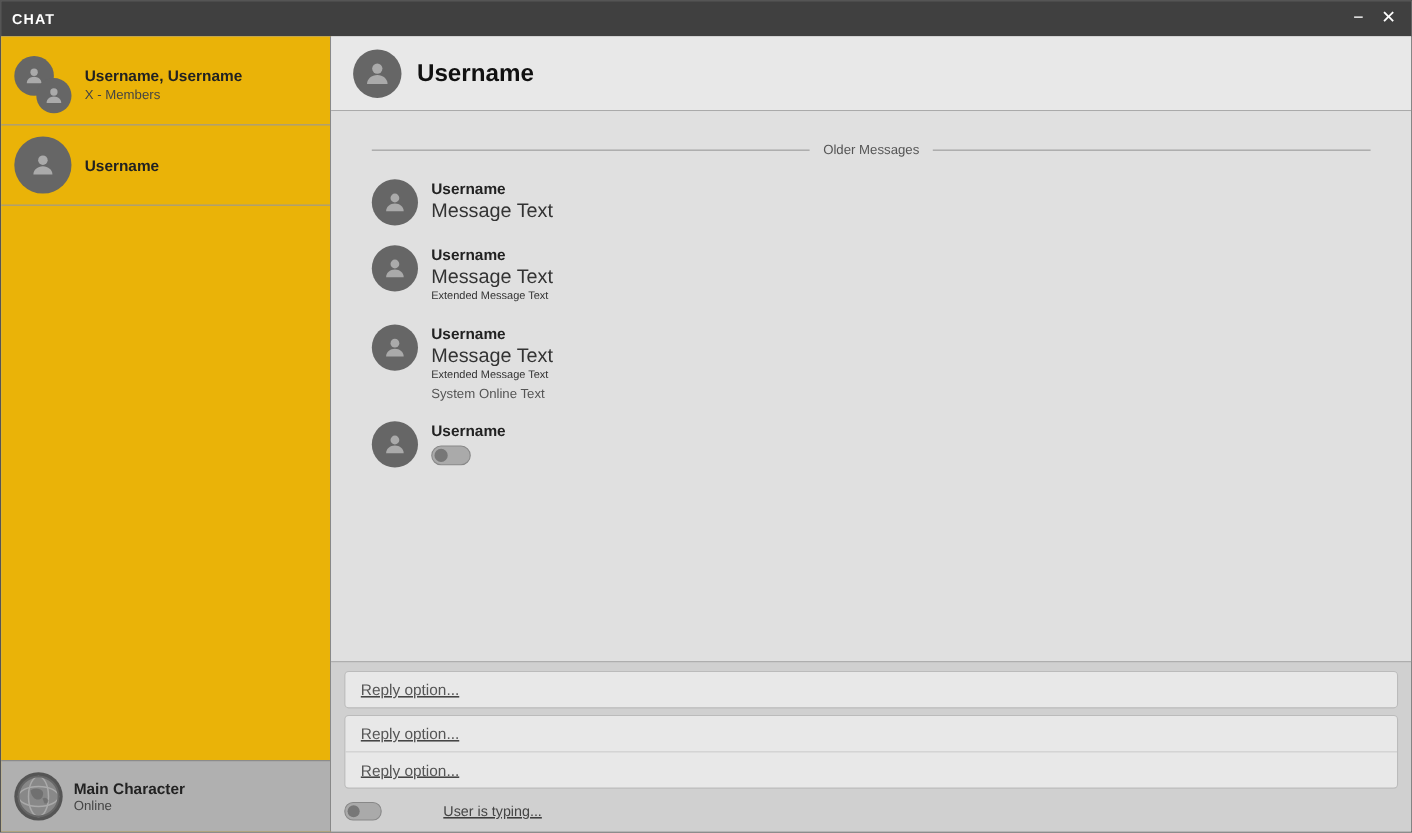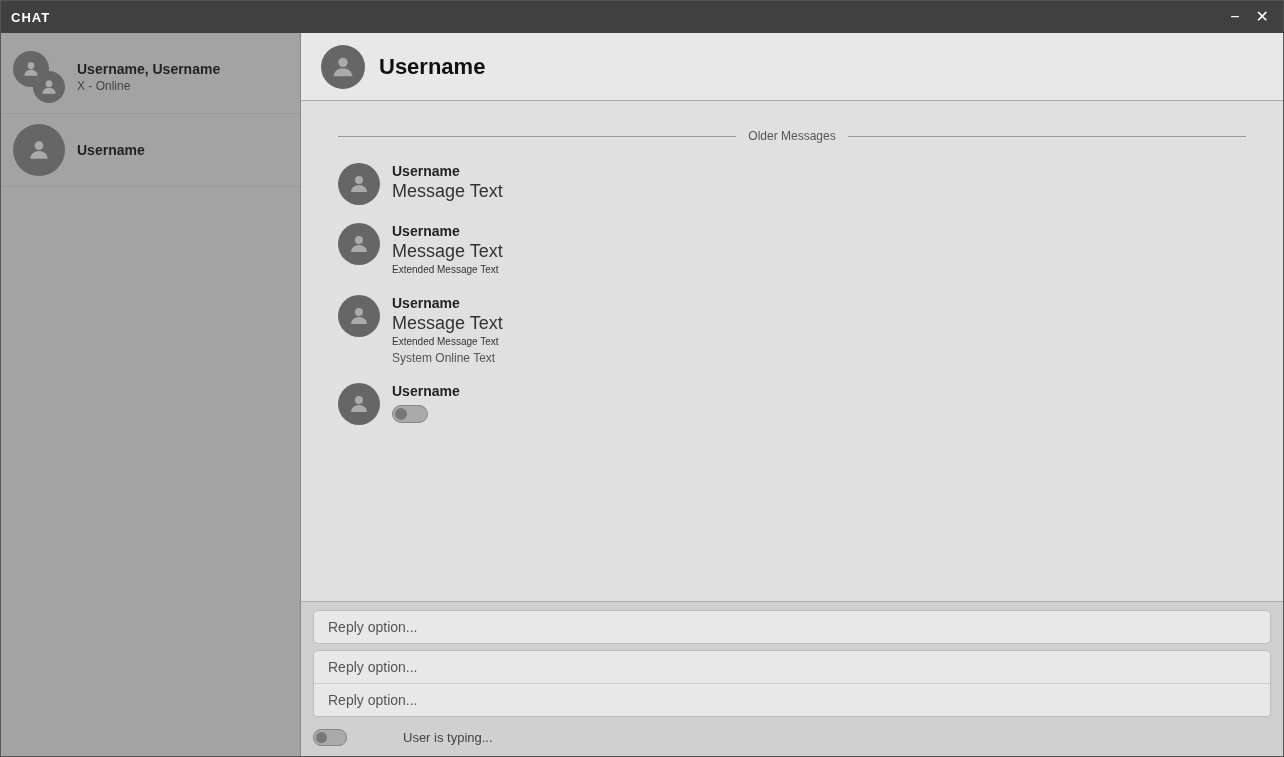--- a/index.html
+++ b/index.html
@@ -54,21 +54,21 @@
 
     .main-content {
       display: flex;
       flex: 1;
       overflow: hidden;
     }
 
     
     .sidebar {
       width: 300px;
-      background: #a3a3a3;
+      background: #eab308;
       border-right: 1px solid #888;
       display: flex;
       flex-direction: column;
       flex-shrink: 0;
     }
 
     .sidebar-conversations {
       flex: 1;
       overflow-y: auto;
       padding: 8px 0;
@@ -320,20 +320,21 @@
       border-radius: 50%;
       background: #777;
     }
 
     
     .chat-input-area {
       flex-shrink: 0;
       padding: 8px 12px;
       background: #d0d0d0;
       border-top: 1px solid #aaa;
+      text-decoration: underline;
     }
 
     .reply-option-single {
       background: #e8e8e8;
       border: 1px solid #bbb;
       border-radius: 4px;
       padding: 8px 14px;
       margin-bottom: 6px;
       font-size: 14px;
       color: #555;
@@ -438,38 +439,56 @@
             </div>
             <div class="avatar-b">
               <svg class="person-svg-sm" viewBox="0 0 24 24" xmlns="http://www.w3.org/2000/svg">
                 <circle cx="12" cy="8" r="4" fill="#aaa"></circle>
                 <path d="M4 20c0-4 3.6-7 8-7s8 3 8 7" fill="#aaa"></path>
               </svg>
             </div>
           </div>
           <div class="conv-info">
             <span class="conv-name">Username, Username</span>
-            <span class="conv-sub">X - Online</span>
+            <span class="conv-sub">X - Members</span>
           </div>
         </div>
 
         <div class="conversation-item">
           <div class="conv-avatar">
             <svg class="person-svg" viewBox="0 0 24 24" xmlns="http://www.w3.org/2000/svg">
               <circle cx="12" cy="8" r="4" fill="#aaa"></circle>
               <path d="M4 20c0-4 3.6-7 8-7s8 3 8 7" fill="#aaa"></path>
             </svg>
           </div>
           <div class="conv-info">
             <span class="conv-name">Username</span>
           </div>
         </div>
 
       </div>
 
+      <div class="sidebar-footer">
+        <div class="footer-avatar">
+
+          <svg class="globe-svg" viewBox="0 0 44 44" xmlns="http://www.w3.org/2000/svg">
+            <circle cx="22" cy="22" r="20" fill="#888"></circle>
+            <ellipse cx="22" cy="22" rx="10" ry="20" fill="none" stroke="#aaa" stroke-width="1.5"></ellipse>
+            <ellipse cx="22" cy="22" rx="20" ry="10" fill="none" stroke="#aaa" stroke-width="1.5"></ellipse>
+            <circle cx="22" cy="22" r="20" fill="none" stroke="#666" stroke-width="2"></circle>
+
+            <path d="M14 16 Q18 13 24 15 Q28 17 26 22 Q24 26 20 25 Q15 23 14 16Z" fill="#6a6a6a" opacity="0.8"></path>
+            <path d="M26 24 Q30 22 32 26 Q31 30 28 29Z" fill="#6a6a6a" opacity="0.7"></path>
+          </svg>
+        </div>
+        <div class="footer-info">
+          <span class="footer-name">Main Character</span>
+          <span class="footer-status">Online</span>
+        </div>
+      </div>
 
     </div>
 
     <div class="chat-panel">
 
       <div class="chat-header">
         <div class="chat-header-avatar">
           <svg width="28" height="28" viewBox="0 0 24 24" xmlns="http://www.w3.org/2000/svg">
             <circle cx="12" cy="8" r="4" fill="#aaa"></circle>
             <path d="M4 20c0-4 3.6-7 8-7s8 3 8 7" fill="#aaa"></path>

